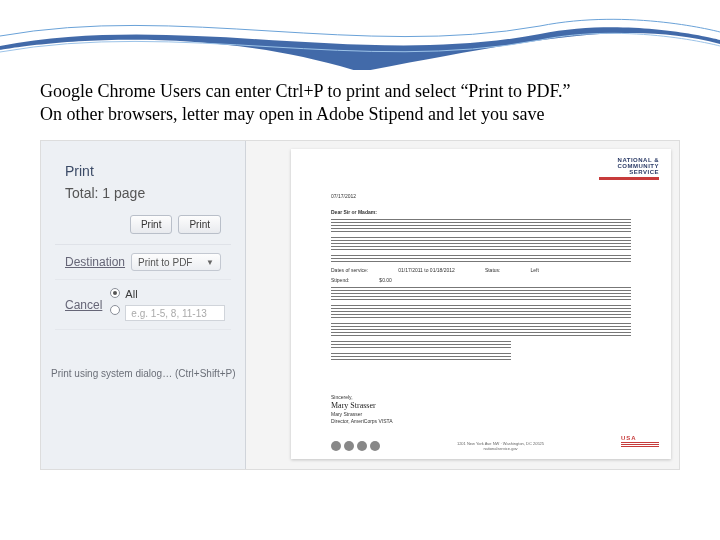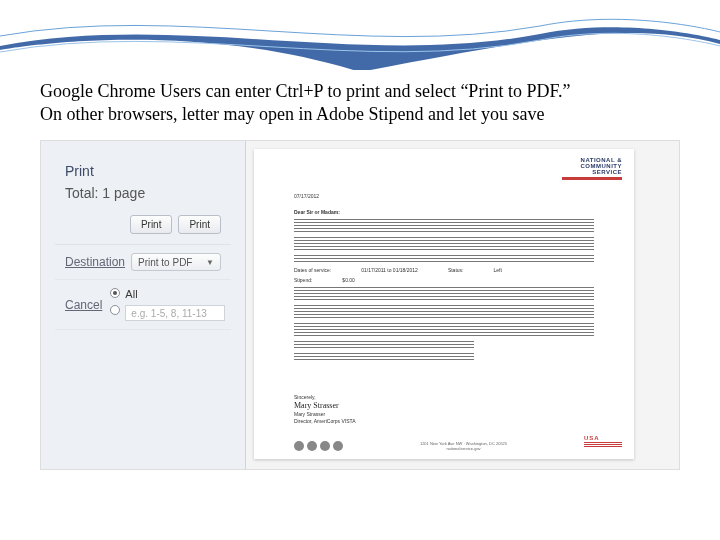--- a/index.html
+++ b/index.html
@@ -21,21 +21,21 @@
   .row .lbl { width: 58px; color: #667; font-size: 12px; text-decoration: underline; }
   .dropdown { flex: 1; display: flex; align-items: center; justify-content: space-between; border: 1px solid #c3c8d1; border-radius: 3px; background: linear-gradient(#fdfdfd,#eceef2); padding: 2px 6px; height: 18px; font-size: 10px; color: #555; }
   .dropdown .chev { font-size: 8px; color: #666; }
   .radiocol { flex: 1; display: flex; flex-direction: column; gap: 5px; }
   .radioitem { display: flex; align-items: flex-start; gap: 5px; }
   .radio { width: 10px; height: 10px; border: 1px solid #8a8f99; border-radius: 50%; display: inline-flex; align-items: center; justify-content: center; background: #fff; }
   .radio.sel::after { content: ''; width: 4px; height: 4px; border-radius: 50%; background: #555; }
   .rangebox { border: 1px solid #d0d4da; background: #fff; color: #aaa; font-size: 10px; padding: 2px 5px; width: 100px; height: 16px; display: inline-flex; align-items: center; }
   .syslink { position: absolute; bottom: 90px; left: 10px; font-size: 10px; color: #6b6f78; }
   
-  .preview { flex: 1; background: #f4f4f4; display: flex; align-items: flex-start; justify-content: flex-start; padding: 8px; }
+  .preview { flex: 1; background: #f4f4f4; display: flex; align-items: flex-start; justify-content: flex-end; padding: 8px; }
   .page { width: 380px; height: 310px; background: #fff; box-shadow: 0 1px 3px rgba(0,0,0,0.2); position: relative; font-family: Arial, sans-serif; color: #333; }
   .page .logo-top { position: absolute; top: 8px; right: 12px; width: 70px; height: 24px; display: flex; flex-direction: column; align-items: flex-end; }
   .page .logo-top .lg1 { font-size: 6px; letter-spacing: 0.5px; color: #2a3a66; font-weight: bold; line-height: 1; text-align: right; }
   .page .logo-top .lg2 { width: 60px; height: 3px; background: #c73b3b; margin-top: 2px; }
   .page .date { position: absolute; top: 44px; left: 40px; font-size: 5px; color: #333; }
   .page .body { position: absolute; top: 60px; left: 40px; right: 40px; }
   .page .body .salut { font-size: 5px; font-weight: bold; margin-bottom: 4px; }
   .page .body .para { height: 8px; margin-bottom: 4px; background: repeating-linear-gradient(to bottom, #777 0 1px, transparent 1px 3px); }
   .page .body .para.short { width: 60%; }
   .page .body .para.tall { height: 14px; }
@@ -91,20 +91,21 @@
             <span>All</span>
           </div>
           <div class="radioitem">
             <span class="radio"></span>
             <span class="rangebox">
                 <span>e.g. 1-5, 8, 11-13</span>
               </span>
           </div>
         </div>
       </div>
+      <div class="syslink">Print using system dialog… (Ctrl+Shift+P)</div>
     </div>
 
     <div class="preview">
       <div class="page">
         <div class="logo-top">
           <div class="lg1" style="white-space:pre-line;">NATIONAL &amp;
 COMMUNITY
 SERVICE</div>
           <div class="lg2"></div>
         </div>

